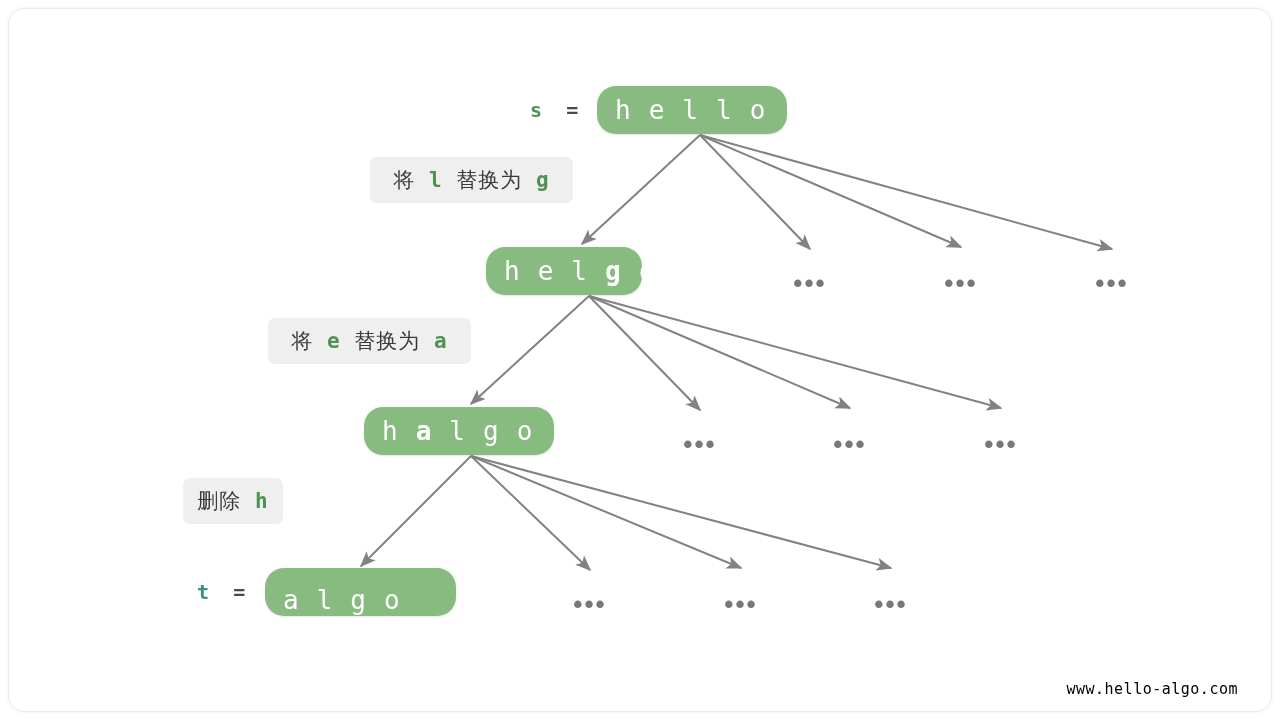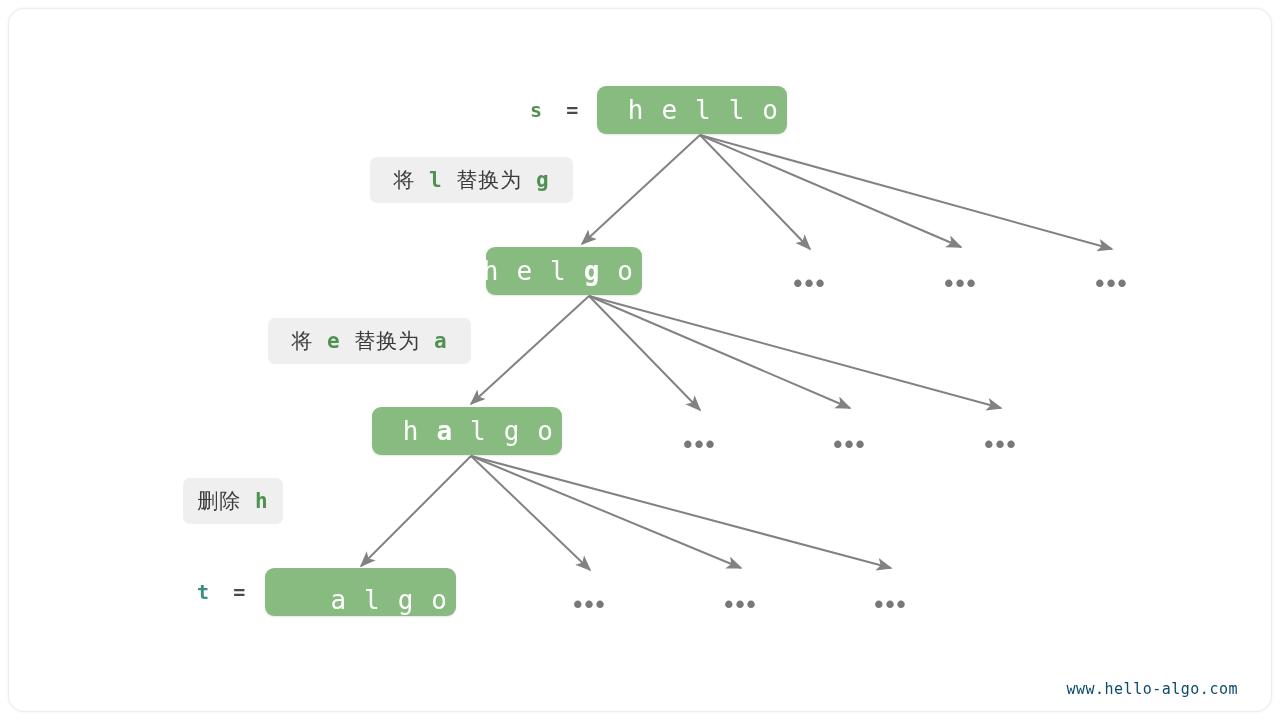--- a/index.html
+++ b/index.html
@@ -40,28 +40,28 @@
     width: 1280px;
     height: 720px;
     pointer-events: none;
   }
 
   
   .str-box {
     position: absolute;
     box-sizing: border-box;
     background: #88bb80;
-    border-radius: 9px;
+    border-radius: 19px;
     color: #ffffff;
     font-family: "DejaVu Sans Mono", "Liberation Mono", monospace;
     font-size: 26px;
     letter-spacing: 9px;
     display: flex;
     align-items: center;
-    justify-content: flex-end;
+    justify-content: flex-start;
     white-space: pre;
     box-shadow: 0 1px 2px rgba(0,0,0,0.10);
   }
   .str-box .ch { display: inline-block; }
   .str-box .ch.hl { font-weight: bold; }
 
   
   .var-label {
     position: absolute;
     font-family: "DejaVu Sans Mono", "Liberation Mono", monospace;
@@ -107,21 +107,21 @@
     line-height: 1;
     transform: translate(-50%, -50%);
     white-space: pre;
   }
 
   
   #watermark {
     position: absolute;
     right: 42px;
     bottom: 22px;
-    color: #0c4a6e;
+    color: #000000;
     font-family: "DejaVu Sans Mono", "Liberation Mono", monospace;
     font-size: 15px;
     letter-spacing: 0.5px;
     white-space: pre;
   }
 </style>
 </head>
 <body>
 
 <div id="canvas">
@@ -150,21 +150,21 @@
         <line x1="471" y1="456" x2="590" y2="570" stroke="#828282" stroke-width="2" marker-end="url(#ah)"></line>
         <line x1="471" y1="456" x2="741" y2="568" stroke="#828282" stroke-width="2" marker-end="url(#ah)"></line>
         <line x1="471" y1="456" x2="891" y2="568" stroke="#828282" stroke-width="2" marker-end="url(#ah)"></line>
       </g>
     </svg>
 
   <div id="content-layer">
       <div class="var-label" style="left: 530px; top: 98px;"><span style="color: rgb(79, 145, 80);">s</span><span class="eq">  =</span></div>
       <div class="str-box" style="left: 597px; top: 86px; width: 190px; height: 48px; background: rgb(136, 187, 128);"><span style="display: inline-block; text-indent: 9px;"><span class="ch">h</span><span class="ch">e</span><span class="ch">l</span><span class="ch">l</span><span class="ch">o</span></span></div>
       <div class="str-box" style="left: 486px; top: 247px; width: 156px; height: 48px; background: rgb(136, 187, 128);"><span style="display: inline-block; text-indent: 9px;"><span class="ch">h</span><span class="ch">e</span><span class="ch">l</span><span class="ch hl">g</span><span class="ch">o</span></span></div>
-      <div class="str-box" style="left: 372px; top: 407px; width: 190px; height: 48px; background: rgb(136, 187, 128); padding-left: 36px;"><span style="display: inline-block; text-indent: 9px;"><span class="ch">h</span><span class="ch hl">a</span><span class="ch">l</span><span class="ch">g</span><span class="ch">o</span></span></div>
+      <div class="str-box" style="left: 364px; top: 407px; width: 190px; height: 48px; background: rgb(136, 187, 128);"><span style="display: inline-block; text-indent: 9px;"><span class="ch">h</span><span class="ch hl">a</span><span class="ch">l</span><span class="ch">g</span><span class="ch">o</span></span></div>
       <div class="var-label" style="left: 197px; top: 580px;"><span style="color: rgb(61, 140, 134);">t</span><span class="eq">  =</span></div>
       <div class="str-box" style="left: 265px; top: 568px; width: 191px; height: 48px; background: rgb(136, 187, 128);"><span style="display: inline-block; text-indent: 9px; margin-top: 16px;"><span class="ch">a</span><span class="ch">l</span><span class="ch">g</span><span class="ch">o</span></span></div>
       <div class="op-label" style="left: 370px; top: 157px; width: 203px; height: 46px; background: rgb(239, 239, 239);"><span>将</span><span>&nbsp;&nbsp;</span><span class="code" style="color: rgb(79, 145, 80);">l</span><span>&nbsp;&nbsp;</span><span>替换为</span><span>&nbsp;&nbsp;</span><span class="code" style="color: rgb(79, 145, 80);">g</span></div>
       <div class="op-label" style="left: 268px; top: 318px; width: 203px; height: 46px; background: rgb(239, 239, 239);"><span>将</span><span>&nbsp;&nbsp;</span><span class="code" style="color: rgb(79, 145, 80);">e</span><span>&nbsp;&nbsp;</span><span>替换为</span><span>&nbsp;&nbsp;</span><span class="code" style="color: rgb(79, 145, 80);">a</span></div>
       <div class="op-label" style="left: 183px; top: 478px; width: 100px; height: 46px; background: rgb(239, 239, 239);"><span>删除</span><span>&nbsp;&nbsp;</span><span class="code" style="color: rgb(79, 145, 80);">h</span></div>
       <div class="dots" style="left: 810px; top: 283px; color: rgb(120, 120, 124);">•••</div>
       <div class="dots" style="left: 961px; top: 283px; color: rgb(120, 120, 124);">•••</div>
       <div class="dots" style="left: 1112px; top: 283px; color: rgb(120, 120, 124);">•••</div>
       <div class="dots" style="left: 700px; top: 444px; color: rgb(120, 120, 124);">•••</div>
       <div class="dots" style="left: 850px; top: 444px; color: rgb(120, 120, 124);">•••</div>

